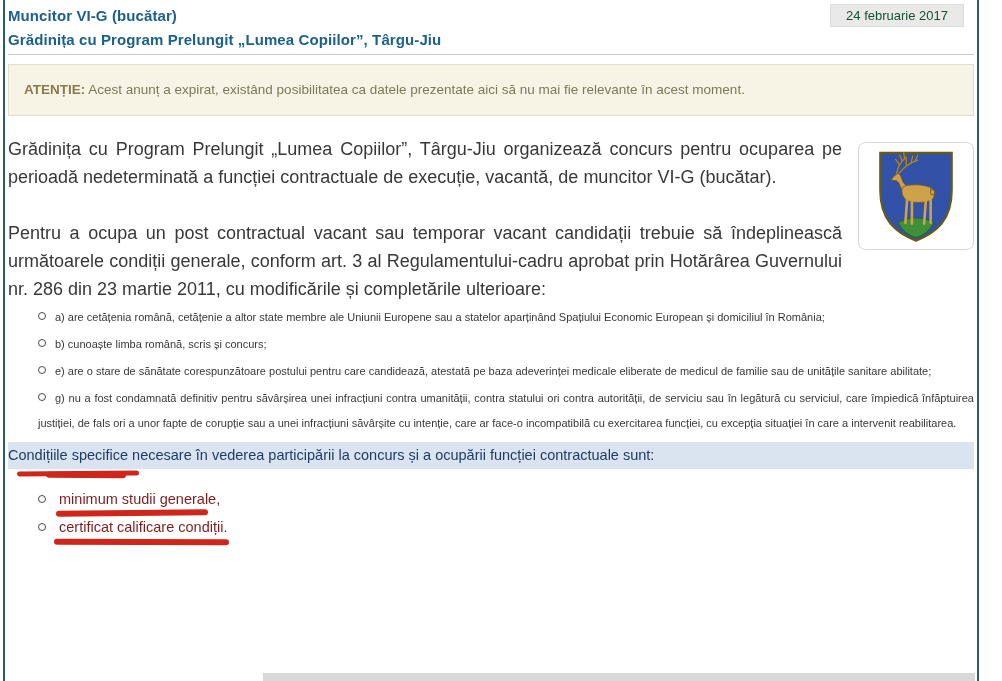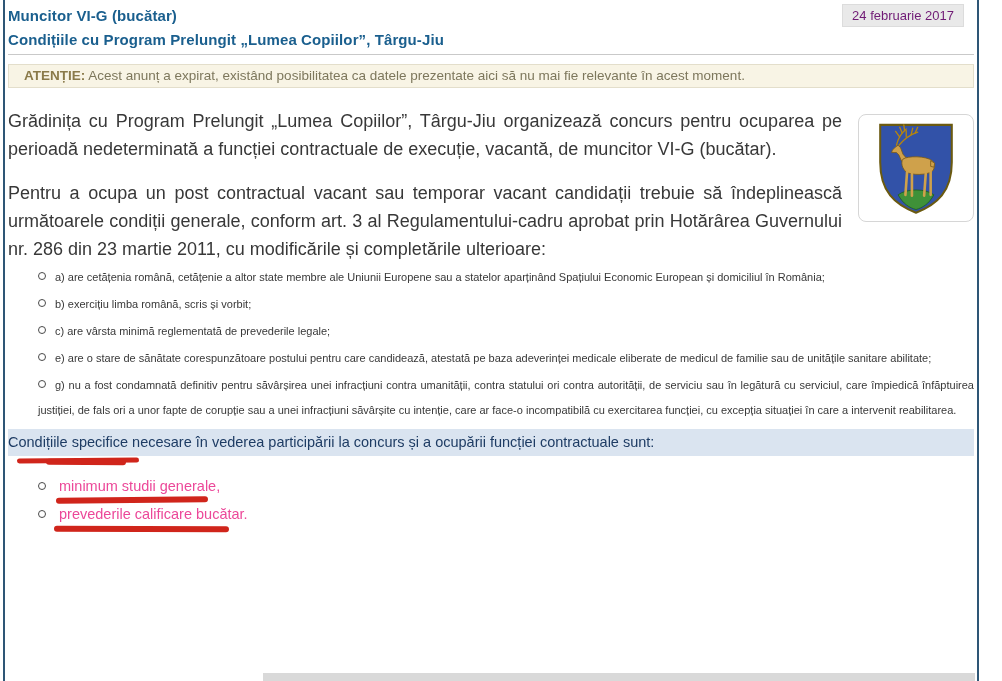--- a/index.html
+++ b/index.html
@@ -26,31 +26,31 @@
     font-size: 15px; font-weight: bold;
     line-height: 22px;
     letter-spacing: 0.1px;
     cursor: pointer;
   }
   h2.subtitle { margin-top: 2px; }
 
   .date-badge {
     position: absolute; top: 4px; right: 10px;
     background: #e9e9e9; border: 1px solid #dcdcdc;
-    color: #701a75; font-size: 13px;
-    padding: 3px 9px;
+    color: #14532d; font-size: 13px;
+    padding: 3px 15px;
   }
 
   .heading-rule { border: 0; border-top: 1px solid #c9c9c9; margin: 3px 0 0 0; }
 
   .warning-box {
     margin-top: 9px;
     background: #f8f4e5;
     border: 1px solid #e3decb;
-    padding: 1px 15px;
+    padding: 15px 15px;
     font-size: 13.5px; line-height: 20px;
     color: #7d775c;
   }
   .warning-box b { color: #8a7a4a; }
 
   .emblem-card {
     float: right;
     width: 116px; height: 108px;
     margin: 7px 0 10px 16px;
     background: #fff;
@@ -58,21 +58,21 @@
     border-radius: 8px;
     display: flex; align-items: center; justify-content: center;
   }
 
   p.body-par {
     font-size: 18px; line-height: 28px;
     color: #383838;
     text-align: justify;
   }
   p.par1 { margin-top: 19px; }
-  p.par2 { margin-top: 16px; }
+  p.par2 { margin-top: 28px; }
 
   ul.cond-list {
     list-style: none;
     margin-top: 2px;
     padding-left: 30px;
   }
   ul.cond-list li {
     font-size: 11px; line-height: 25px;
     color: #383838;
     text-align: justify;
@@ -98,21 +98,21 @@
     position: relative;
   }
 
   ul.specific-list {
     list-style: none;
     margin-top: 17px;
     padding-left: 30px;
   }
   ul.specific-list li {
     font-size: 14.5px; line-height: 26px;
-    color: #ec4899;
+    color: #7f1d1d;
     margin-bottom: 2px;
     position: relative;
   }
   ul.specific-list li::before {
     content: "";
     display: inline-block;
     width: 6px; height: 6px;
     border: 1.5px solid #4a4a4a;
     border-radius: 50%;
     margin-right: 9px;
@@ -142,21 +142,21 @@
 <body>
 
 <div class="page">
   <div class="edge-line left"></div>
   <div class="edge-line right"></div>
 
   <div class="content">
 
     <h1 class="title">Muncitor VI-G (bucătar)</h1>
     <div class="date-badge">24 februarie 2017</div>
-    <h2 class="subtitle">Condițiile cu Program Prelungit „Lumea Copiilor”, Târgu-Jiu</h2>
+    <h2 class="subtitle">Grădinița cu Program Prelungit „Lumea Copiilor”, Târgu-Jiu</h2>
 
     <hr class="heading-rule">
 
     <div class="warning-box">
       <b>ATENȚIE:</b><span> Acest anunț a expirat, existând posibilitatea ca datele prezentate aici să nu mai fie relevante în acest moment.</span>
     </div>
 
     <div class="main-text">
 
       <div class="emblem-card">
@@ -188,39 +188,38 @@
           </g>
         </svg>
       </div>
 
       <p class="body-par par1">Grădinița cu Program Prelungit „Lumea Copiilor”, Târgu-Jiu organizează concurs pentru ocuparea pe perioadă nedeterminată a funcției contractuale de execuție, vacantă, de muncitor VI-G (bucătar).</p>
 
       <p class="body-par par2">Pentru a ocupa un post contractual vacant sau temporar vacant candidații trebuie să îndeplinească următoarele condiții generale, conform art. 3 al Regulamentului-cadru aprobat prin Hotărârea Guvernului nr. 286 din 23 martie 2011, cu modificările și completările ulterioare:</p>
 
       <ul class="cond-list">
         <li>a) are cetățenia română, cetățenie a altor state membre ale Uniunii Europene sau a statelor aparținând Spațiului Economic European și domiciliul în România;</li>
-        <li>b) exercițiu limba română, scris și vorbit;</li>
-        <li>c) are vârsta minimă reglementată de prevederile legale;</li>
+        <li>b) cunoaște limba română, scris și concurs;</li>
         <li>e) are o stare de sănătate corespunzătoare postului pentru care candidează, atestată pe baza adeverinței medicale eliberate de medicul de familie sau de unitățile sanitare abilitate;</li>
         <li>g) nu a fost condamnată definitiv pentru săvârșirea unei infracțiuni contra umanității, contra statului ori contra autorității, de serviciu sau în legătură cu serviciul, care împiedică înfăptuirea justiției, de fals ori a unor fapte de corupție sau a unei infracțiuni săvârșite cu intenție, care ar face-o incompatibilă cu exercitarea funcției, cu excepția situației în care a intervenit reabilitarea.</li>
       </ul>
 
       <div class="specific-heading">
         <span>Condițiile specifice necesare în vederea participării la concurs și a ocupării funcției contractuale sunt:</span>
         <span class="red-stroke stroke-heading-a"></span>
         <span class="red-stroke stroke-heading-b"></span>
       </div>
 
       <ul class="specific-list">
         <li>
           <span>minimum studii generale,</span>
           <span class="red-stroke stroke-li1"></span>
         </li>
         <li>
-          <span>prevederile calificare bucătar.</span>
+          <span>certificat calificare condiții.</span>
           <span class="red-stroke stroke-li2"></span>
         </li>
       </ul>
 
     </div>
   </div>
 
   <div class="bottom-strip"></div>
 </div>
 

